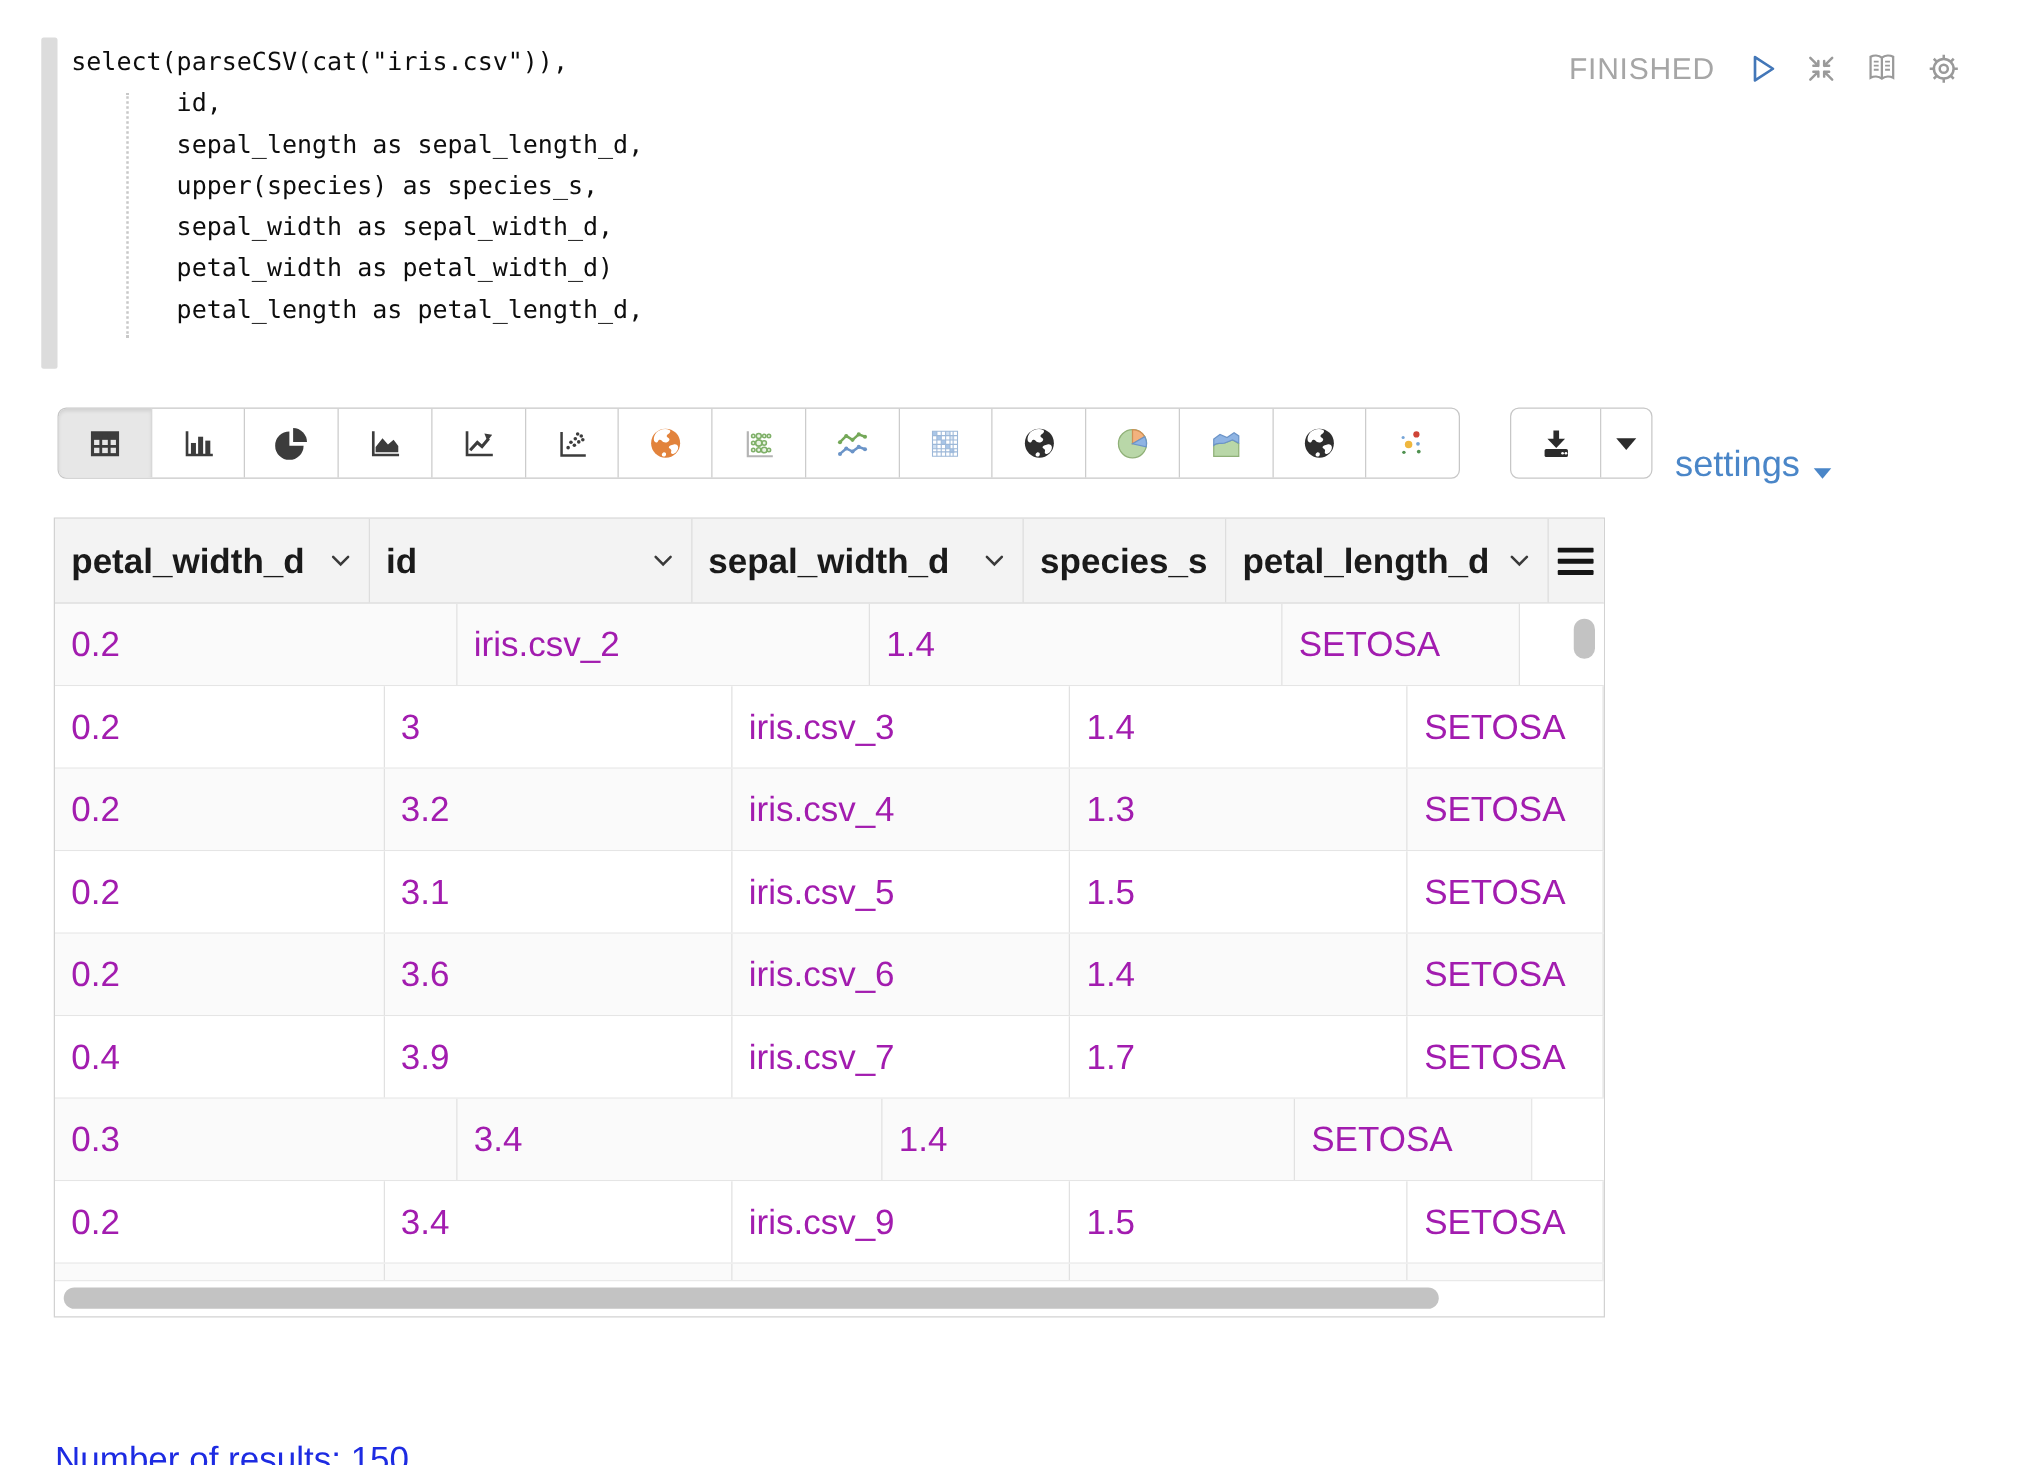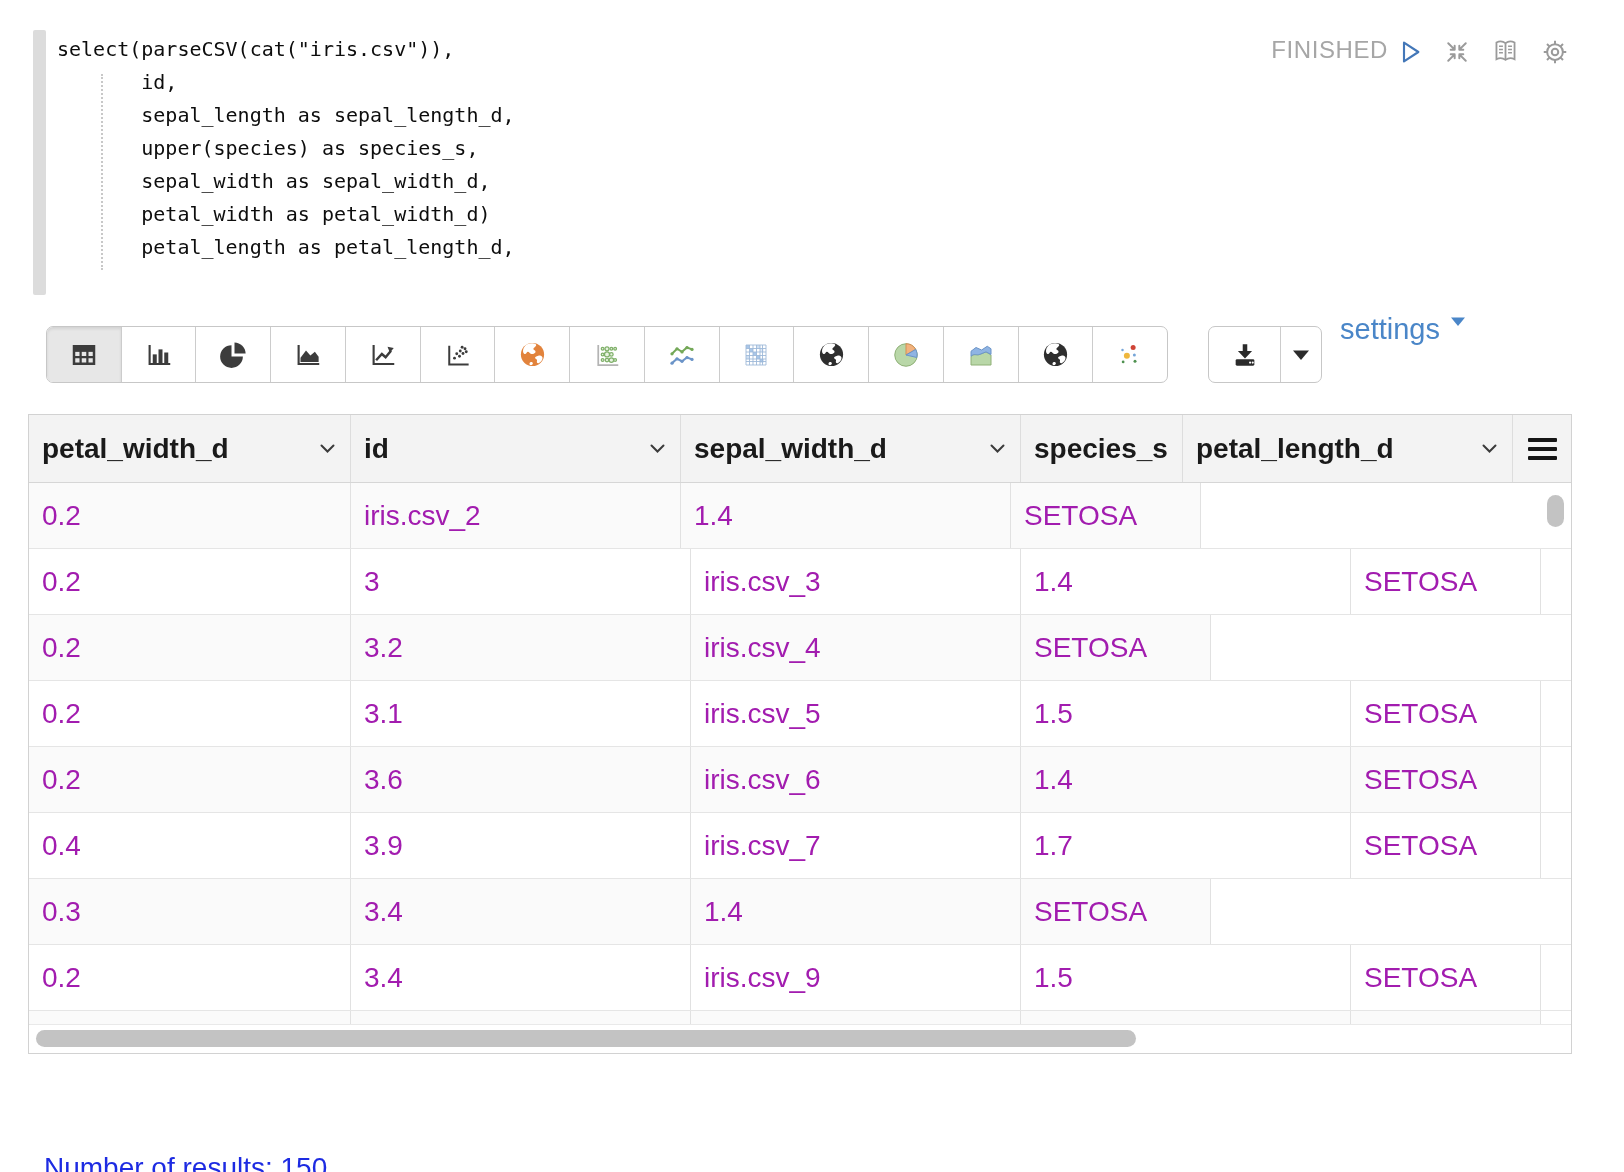--- a/index.html
+++ b/index.html
@@ -6,37 +6,37 @@
   body{
     width:1624px;height:1172px;position:relative;overflow:hidden;
     background:#ffffff;font-family:"Liberation Sans",sans-serif;
   }
   
   .para-sidebar{position:absolute;left:33px;top:30px;width:13px;height:265px;background:#dcdcdc;border-radius:2px}
   .code-editor{position:absolute;left:57px;top:33px;width:1160px;cursor:text}
   .code-line{font-family:"DejaVu Sans Mono","Liberation Mono",monospace;font-size:20px;line-height:33px;color:#0d0d0d;white-space:pre}
   .indent-guide{position:absolute;left:101px;top:74px;height:196px;border-left:2px dotted #c8c8c8}
   
-  .status-bar{position:absolute;top:36px;right:54px;height:34px;display:flex;align-items:flex-start;gap:3px}
+  .status-bar{position:absolute;top:36px;right:54px;height:34px;display:flex;align-items:flex-end;gap:19px}
   .status-text{font-size:24px;color:#a6a6a6;letter-spacing:.6px;margin-right:3px}
   .pctl{display:inline-flex;align-items:center;cursor:pointer}
   .icon{display:inline-flex;align-items:center;justify-content:center;line-height:0}
   
   .chart-group{position:absolute;left:46px;top:326px;width:1122px;height:57px;display:flex;
     border:1px solid #c7c7c7;border-radius:7px;background:#fff;box-sizing:border-box}
   .tbtn{flex:1;display:flex;align-items:center;justify-content:center;border-right:1px solid #cccccc;cursor:pointer}
   .tbtn:last-child{border-right:none;border-top-right-radius:6px;border-bottom-right-radius:6px}
   .tbtn.sel{background:#e7e7e7;border-top-left-radius:6px;border-bottom-left-radius:6px;box-shadow:inset 0 2px 3px rgba(0,0,0,.09)}
   .dl-group{position:absolute;left:1208px;top:326px;height:57px;display:flex;border:1px solid #c7c7c7;border-radius:7px;background:#fff;box-sizing:border-box}
   .dl-main{width:71px;display:flex;align-items:center;justify-content:center;border-right:1px solid #cccccc;cursor:pointer}
   .dl-caret{width:40px;display:flex;align-items:center;justify-content:center;cursor:pointer}
-  .settings-btn{position:absolute;left:1340px;top:313px;height:57px;display:flex;align-items:flex-start;gap:10px;cursor:pointer}
+  .settings-btn{position:absolute;left:1340px;top:332px;height:57px;display:flex;align-items:flex-end;gap:10px;cursor:pointer}
   .settings-label{font-size:29px;color:#4a86c8}
   
-  .grid{position:absolute;left:28px;top:414px;width:1544px;height:640px;border:1px solid #d2d2d2;box-sizing:border-box;background:#fff}
+  .grid{position:absolute;left:43px;top:414px;width:1241px;height:640px;border:1px solid #d2d2d2;box-sizing:border-box;background:#fff}
   .ghead{display:flex;height:68px;background:#f3f3f3;border-bottom:1px solid #d6d6d6;box-sizing:border-box}
   .hcell{display:flex;align-items:center;justify-content:space-between;padding:0 14px 0 13px;
     border-right:1px solid #dddddd;box-sizing:border-box;font-weight:bold;font-size:28px;color:#1a1a1a;cursor:pointer}
   .hlabel{white-space:nowrap;overflow:hidden}
   .hmenu{width:58px;display:flex;align-items:center;justify-content:center;cursor:pointer;box-sizing:border-box}
   .hc0{width:322px}.hc1{width:340px}.hc2{width:330px}.hc3{width:330px}.hc4{width:162px}
   .grow{display:flex;height:66px;border-bottom:1px solid #e5e5e5;box-sizing:border-box;background:#fff}
   #grid-rows .grow:nth-child(odd){background:#fafafa}
   .gcell{display:flex;align-items:center;padding-left:13px;border-right:1px solid #e1e1e1;
     box-sizing:border-box;font-size:28px;color:#a21caf;white-space:nowrap;overflow:hidden}
@@ -380,20 +380,21 @@
         <div class="gcell gc1">3</div>
         <div class="gcell gc2">iris.csv_3</div>
         <div class="gcell gc3">1.4</div>
         <div class="gcell gc4">SETOSA</div>
         <div class="gutter"></div>
       </div>
       <div class="grow">
         <div class="gcell gc0">0.2</div>
         <div class="gcell gc1">3.2</div>
         <div class="gcell gc2">iris.csv_4</div>
+        <div class="gcell gc3">1.3</div>
         <div class="gcell gc4">SETOSA</div>
         <div class="gutter"></div>
       </div>
       <div class="grow">
         <div class="gcell gc0">0.2</div>
         <div class="gcell gc1">3.1</div>
         <div class="gcell gc2">iris.csv_5</div>
         <div class="gcell gc3">1.5</div>
         <div class="gcell gc4">SETOSA</div>
         <div class="gutter"></div>

